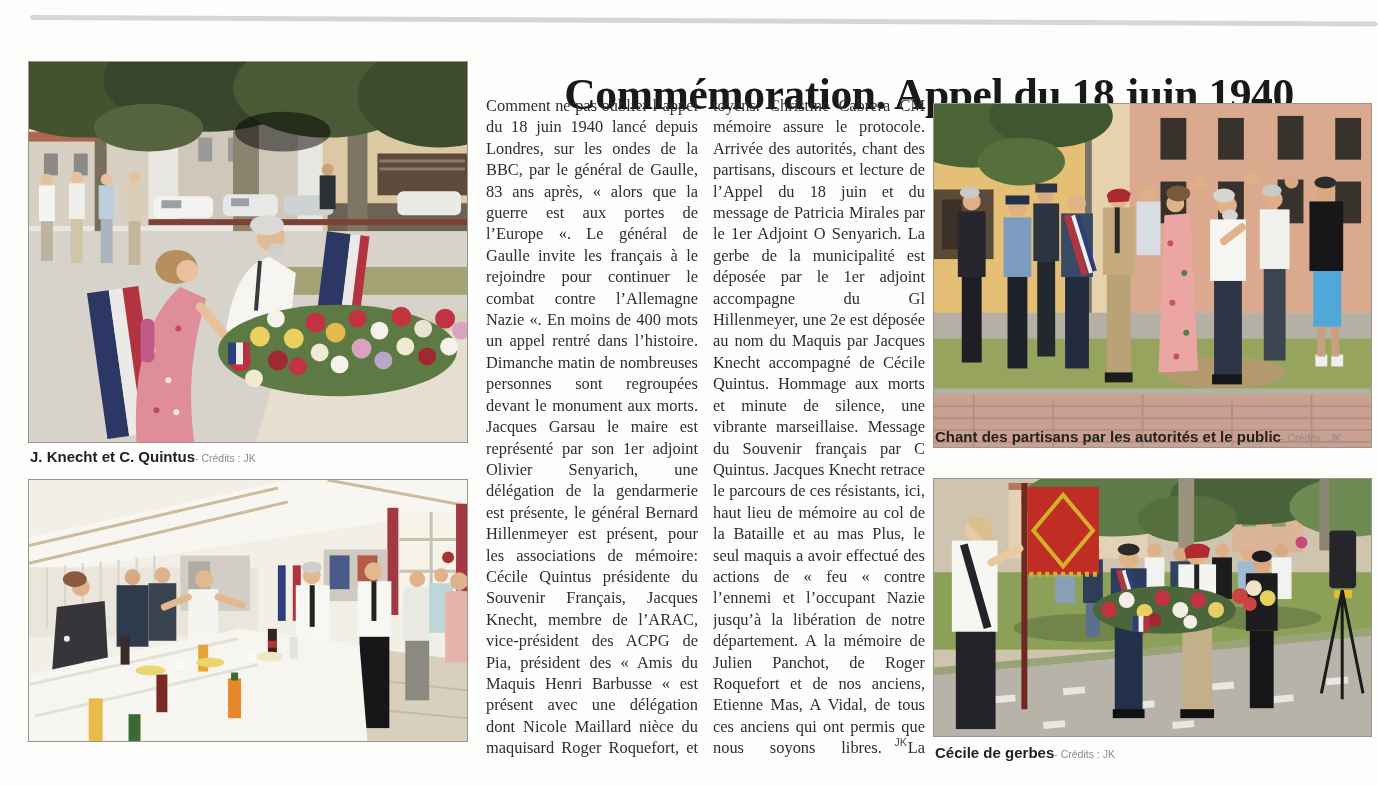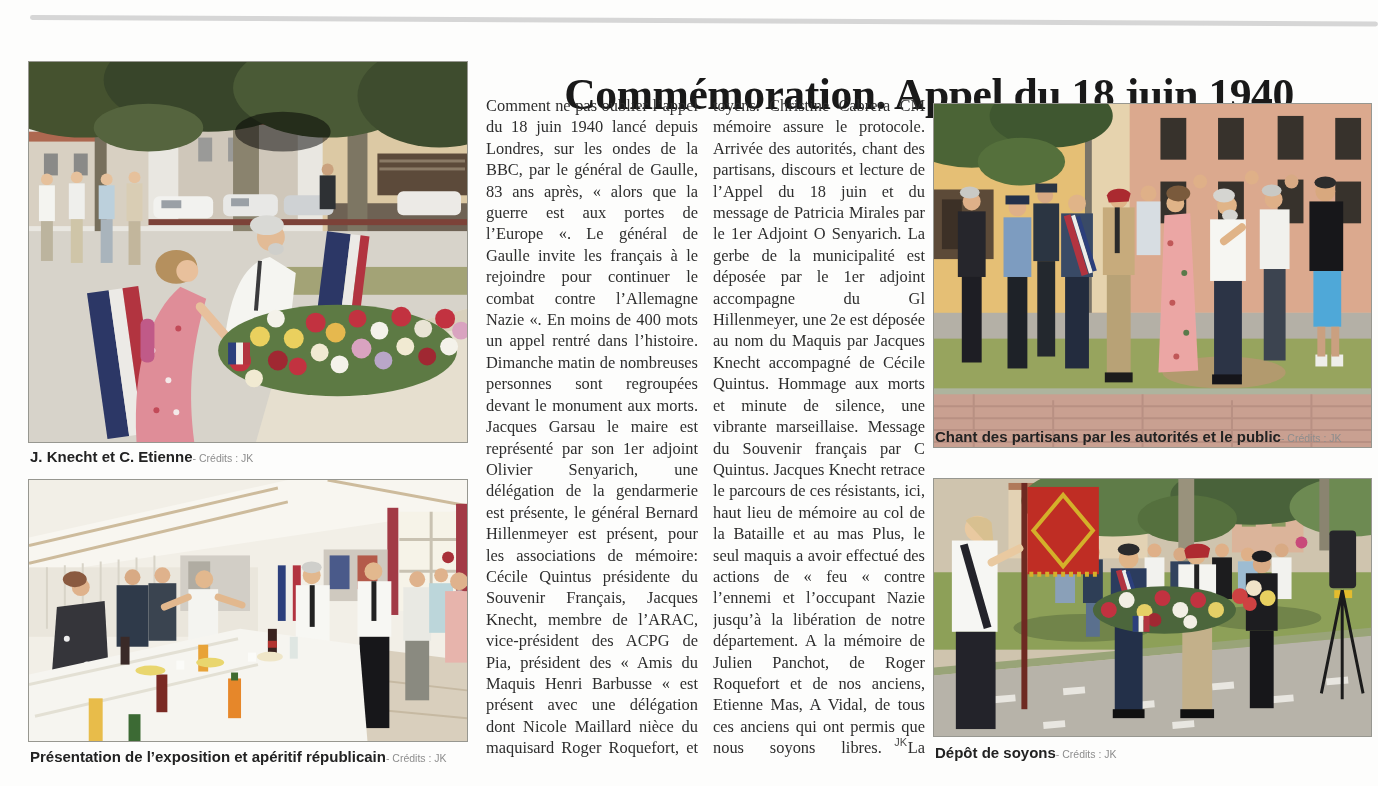--- a/index.html
+++ b/index.html
@@ -137,21 +137,21 @@
           <circle cx="418" cy="258" r="10" fill="#c23240"></circle>
           <circle cx="422" cy="286" r="9" fill="#f4f2ea"></circle>
           <circle cx="434" cy="270" r="9" fill="#d9a3c0"></circle>
         <rect x="200" y="282" width="8" height="22" fill="#2c3f7c"></rect>
           <rect x="208" y="282" width="7" height="22" fill="#f0efe9"></rect>
           <rect x="215" y="282" width="7" height="22" fill="#b23440"></rect>
       </g>
     </svg>
   </div>
   <div class="caption" style="left:30px;top:448px;">
-    <span class="cap">J. Knecht et C. Etienne</span><span class="cred">- Crédits : JK</span>
+    <span class="cap">J. Knecht et C. Quintus</span><span class="cred">- Crédits : JK</span>
   </div>
 
   <div class="photo" style="left:28px;top:479px;width:440px;height:263px;">
     <svg viewBox="0 0 440 263" preserveAspectRatio="none">
       <rect width="440" height="263" fill="#f2efe7"></rect>
       <polygon points="0,58 260,0 440,0 440,30 0,96" fill="#f8f6f0"></polygon>
       <path d="M0,66 L250,8 M0,84 L260,22 M300,0 L440,26" stroke="#cdbb9c" stroke-width="3" fill="none"></path>
       <rect x="0" y="88" width="230" height="70" fill="#eae6dc"></rect>
       <path d="M18,88 V150 M36,86 V150 M54,84 V150 M72,82 V150 M90,80 V150 M108,78 V150 M126,76 V150" stroke="#d8d4c8" stroke-width="2"></path>
       <rect x="372" y="32" width="66" height="100" fill="#f6f3e8"></rect>
@@ -218,23 +218,20 @@
         <rect x="262" y="158" width="8" height="22" fill="#dfe6e2"></rect>
         <ellipse cx="122" cy="192" rx="15" ry="5" fill="#e9d66e"></ellipse>
         <ellipse cx="182" cy="184" rx="14" ry="5" fill="#e9d66e"></ellipse>
         <ellipse cx="242" cy="178" rx="13" ry="5" fill="#efe6c8"></ellipse>
         <rect x="148" y="182" width="8" height="9" fill="#fbfbf8"></rect>
           <rect x="220" y="174" width="8" height="9" fill="#fbfbf8"></rect>
         <rect x="60" y="220" width="14" height="43" fill="#e8bc4a"></rect>
         <rect x="100" y="236" width="12" height="27" fill="#3c6a34"></rect>
       </g>
     </svg>
-  </div>
-  <div class="caption" style="left:30px;top:748px;">
-    <span class="cap">Présentation de l’exposition et apéritif républicain</span><span class="cred">- Crédits : JK</span>
   </div>
 
   <div class="col col1">
     <p>Comment ne pas oublier l’appel du 18 juin 1940 lancé depuis Londres, sur les ondes de la BBC, par le général de Gaulle, 83 ans après, « alors que la guerre est aux portes de l’Europe «. Le général de Gaulle invite les français à le rejoindre pour continuer le combat contre l’Allemagne Nazie «. En moins de 400 mots un appel rentré dans l’histoire. Dimanche matin de nombreuses personnes sont regroupées devant le monument aux morts. Jacques Garsau le maire est représenté par son 1er adjoint Olivier Senyarich, une délégation de la gendarmerie est présente, le général Bernard Hillenmeyer est présent, pour les associations de mémoire: Cécile Quintus présidente du Souvenir Français, Jacques Knecht, membre de l’ARAC, vice-président des ACPG de Pia, président des « Amis du Maquis Henri Barbusse « est présent avec une délégation dont Nicole Maillard nièce du maquisard Roger Roquefort, et leur Drapeau porté par Angelika, ainsi que de nombreux ci-</p>
   </div>
   <div class="col col2">
     <p>toyens. Christine Cabrera CM mémoire assure le protocole. Arrivée des autorités, chant des partisans, discours et lecture de l’Appel du 18 juin et du message de Patricia Mirales par le 1er Adjoint O Senyarich. La gerbe de la municipalité est déposée par le 1er adjoint accompagne du Gl Hillenmeyer, une 2e est déposée au nom du Maquis par Jacques Knecht accompagné de Cécile Quintus. Hommage aux morts et minute de silence, une vibrante marseillaise. Message du Souvenir français par C Quintus. Jacques Knecht retrace le parcours de ces résistants, ici, haut lieu de mémoire au col de la Bataille et au mas Plus, le seul maquis a avoir effectué des actions de « feu « contre l’ennemi et l’occupant Nazie jusqu’à la libération de notre département. A la mémoire de Julien Panchot, de Roger Roquefort et de nos anciens, Etienne Mas, A Vidal, de tous ces anciens qui ont permis que nous soyons libres. La cérémonie s’est clôturée par un apéritif Républicain.</p>
   </div>
   <div class="signature">JK</div>
 
@@ -437,16 +434,16 @@
           <circle cx="318" cy="126" r="7" fill="#cf4242"></circle>
       </g>
       <g>
         <rect x="398" y="52" width="27" height="58" rx="4" fill="#26262a"></rect>
         <rect x="403" y="112" width="18" height="8" fill="#e4bc2e"></rect>
         <path d="M411,112 L390,216 M411,112 L432,216 M411,112 L411,222" stroke="#1b1b1b" stroke-width="3"></path>
       </g>
     </svg>
   </div>
   <div class="caption" style="left:935px;top:744px;">
-    <span class="cap">Dépôt de soyons</span><span class="cred">- Crédits : JK</span>
+    <span class="cap">Cécile de gerbes</span><span class="cred">- Crédits : JK</span>
   </div>
 
 </div>
 
 </body></html>

